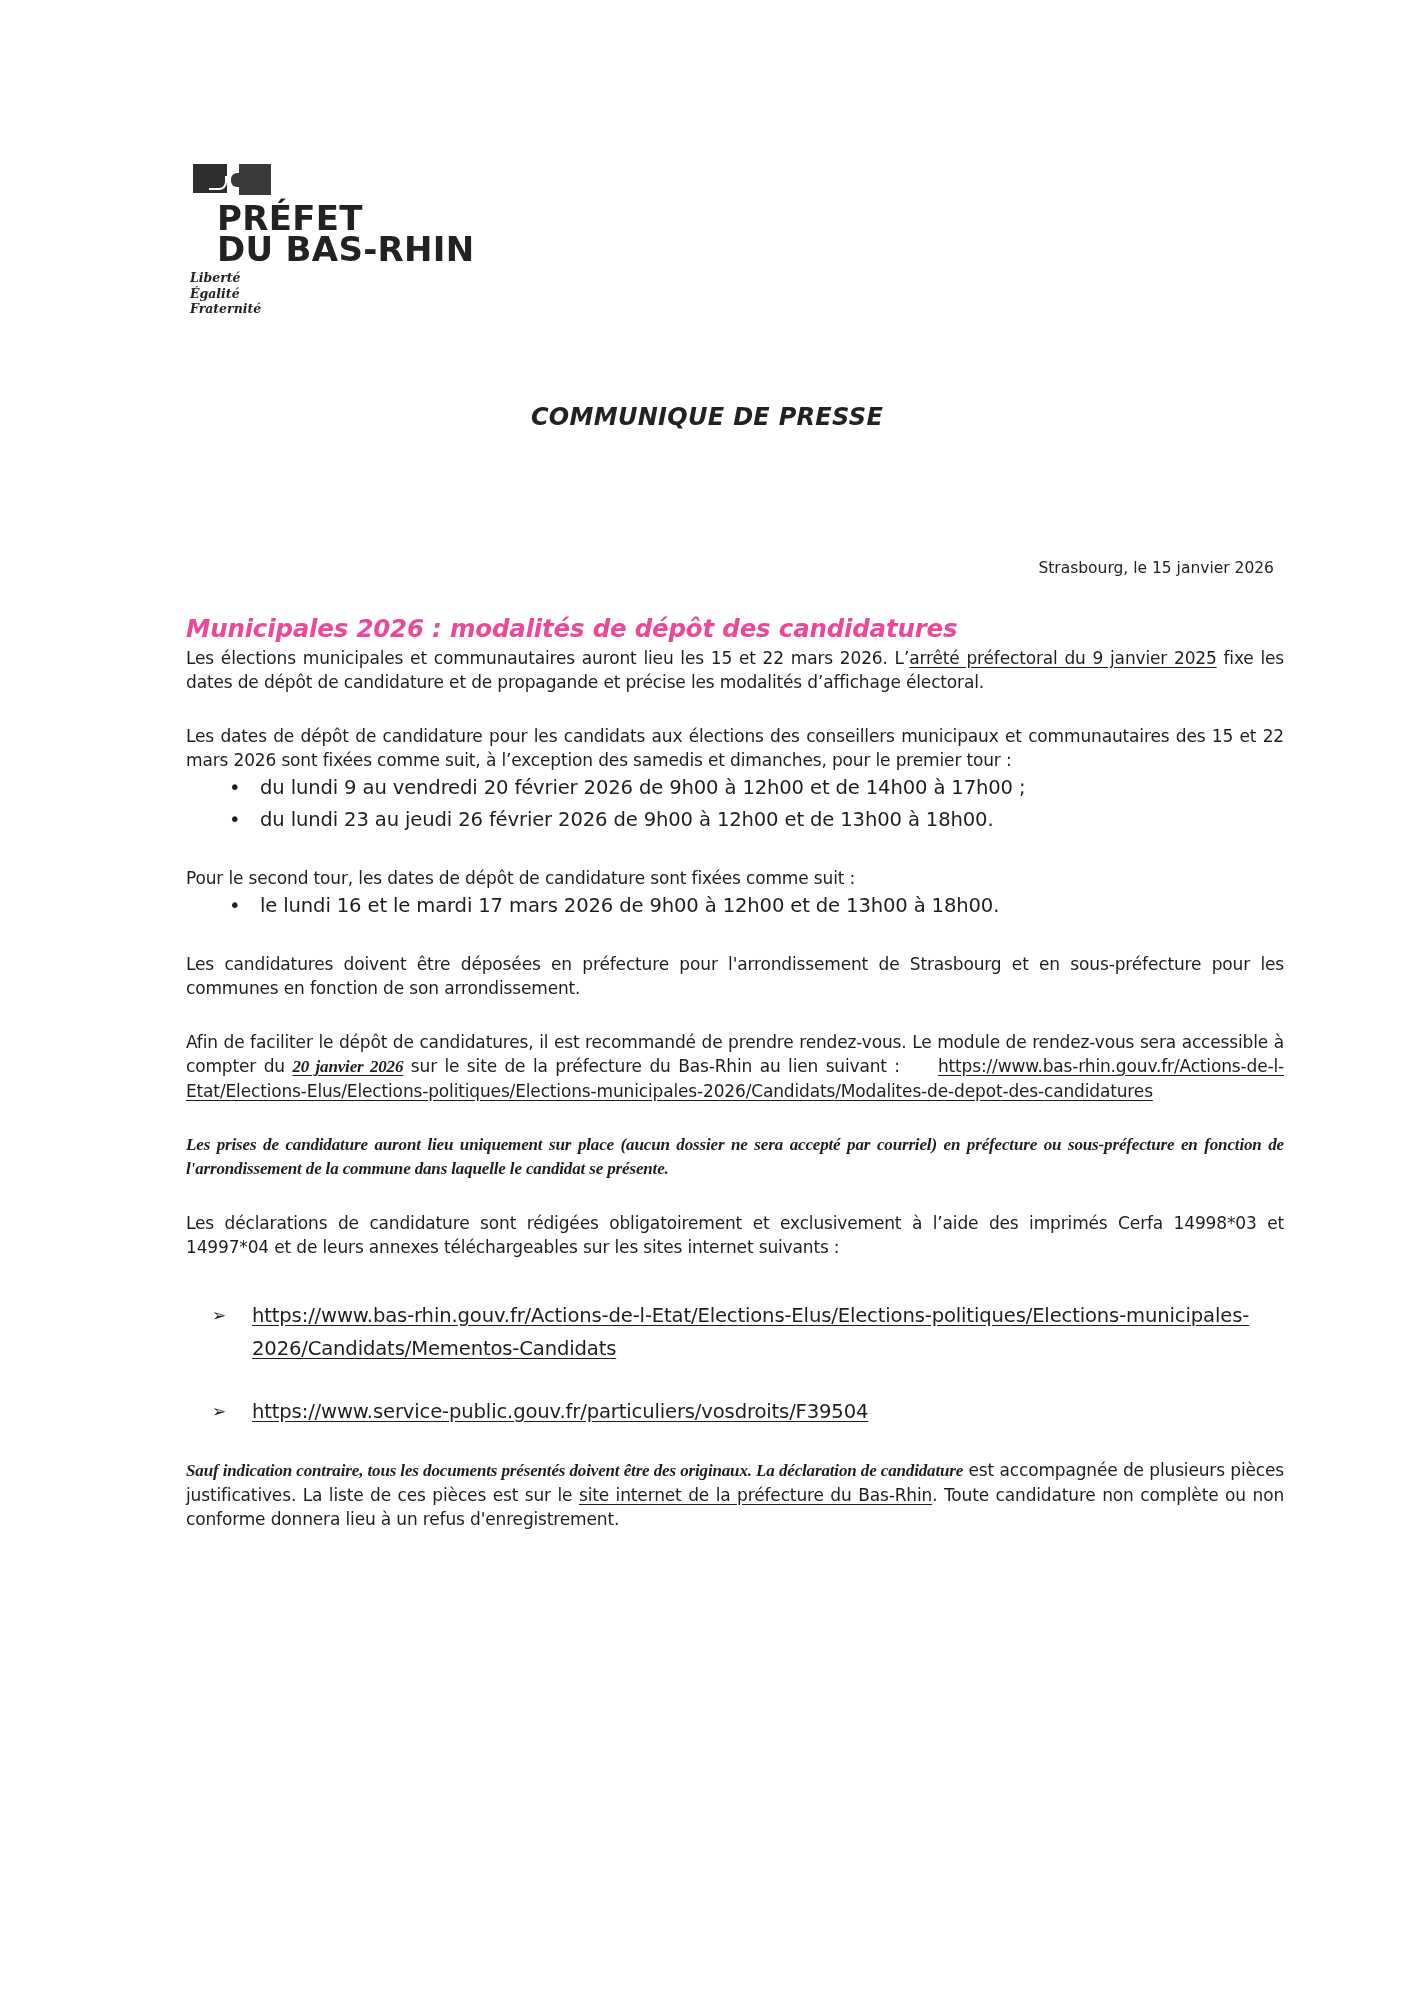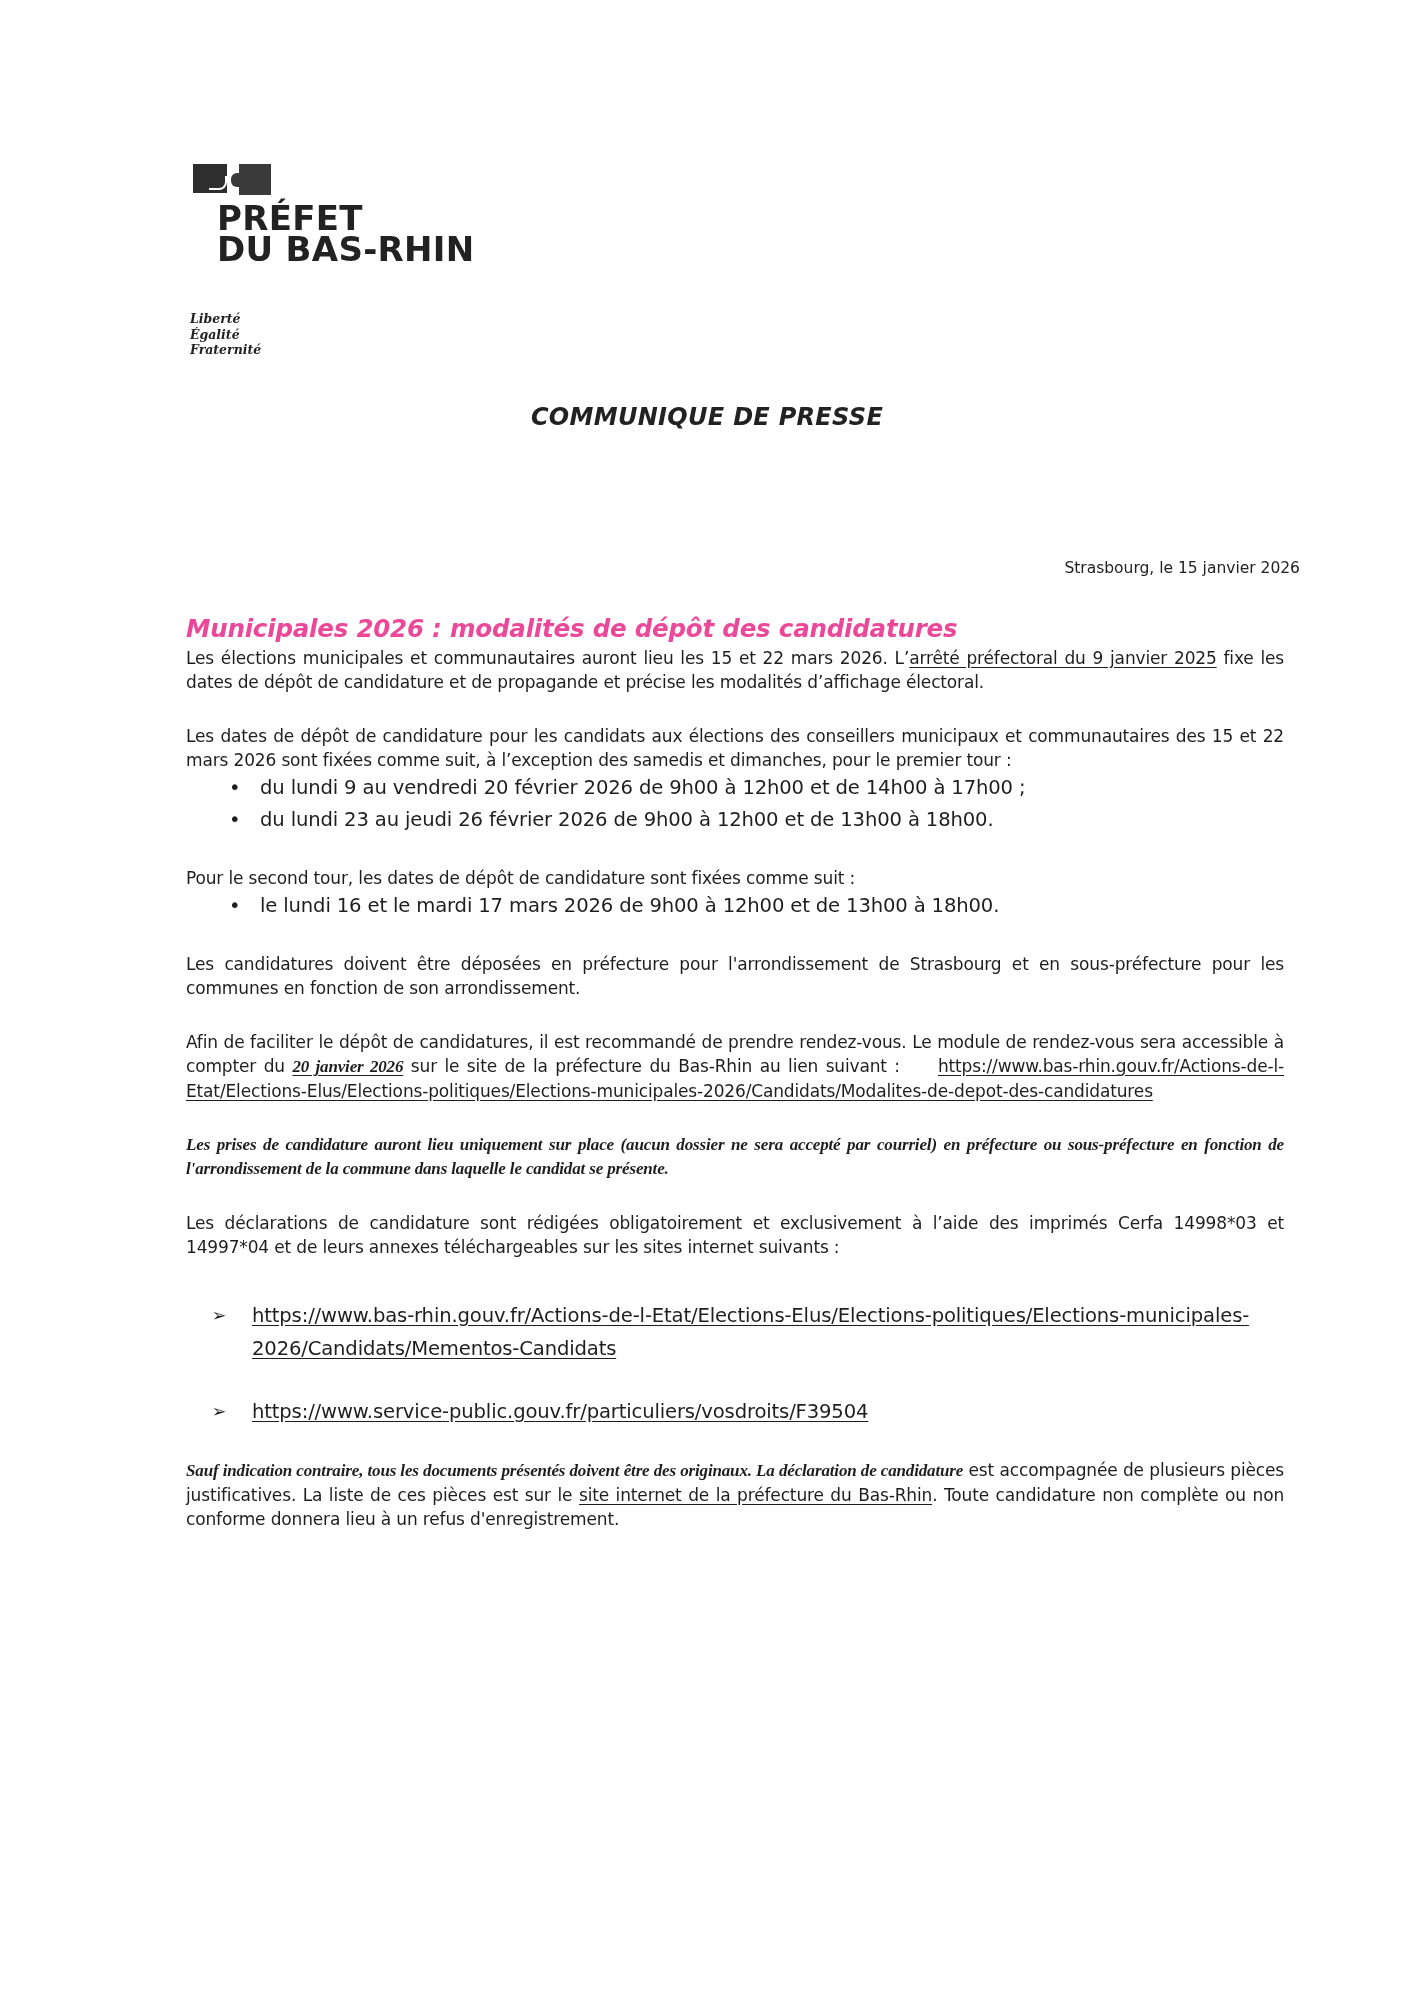--- a/index.html
+++ b/index.html
@@ -9,23 +9,23 @@
     }
     .abs { position: absolute; }
     
     .logo { left: 193px; top: 164px; width: 78px; height: 31px; }
     .logo .left { position: absolute; left: 0; top: 0; width: 34px; height: 29px; background: #2e2e2e; }
     .logo .right { position: absolute; left: 46px; top: 0; width: 32px; height: 31px; background: #3a3a3a; }
     .logo .face { position: absolute; left: 34px; top: 0; width: 12px; height: 31px; background: #fff; }
     .logo .face::before { content: ""; position: absolute; left: 4px; top: 9px; width: 8px; height: 14px; background: #3a3a3a; border-radius: 6px 0 0 6px; }
     .logo .swirl { position: absolute; left: 16px; top: 12px; width: 16px; height: 12px; border: 2px solid #fff; border-left: none; border-top: none; border-radius: 0 0 8px 0; }
     .wordmark { left: 189px; top: 203px; font-family: "DejaVu Sans", sans-serif; font-weight: bold; font-size: 34px; line-height: 31px; color: #222; letter-spacing: 0.3px; margin-left: 28px; }
-    .motto { left: 190px; top: 270px; font-family: "DejaVu Serif", serif; font-style: italic; font-size: 12.5px; line-height: 15.5px; color: #222; font-weight: bold; margin-top: 41px; }
+    .motto { left: 190px; top: 270px; font-family: "DejaVu Serif", serif; font-style: italic; font-size: 12.5px; line-height: 15.5px; color: #222; font-weight: bold; }
     .doc-title { left: 0; width: 1414px; top: 403px; text-align: center; font-family: "DejaVu Sans", sans-serif; font-weight: bold; font-style: italic; font-size: 24px; color: #222; letter-spacing: 0.3px; }
-    .place-date { right: 114px; top: 559px; font-size: 15.5px; color: #222; }
+    .place-date { right: 140px; top: 559px; font-size: 15.5px; color: #222; }
     .content { left: 186px; width: 1098px; top: 612px; }
     .heading { font-family: "DejaVu Sans", sans-serif; font-weight: bold; font-style: italic; font-size: 24.5px; line-height: 34px; color: #ec4899; margin: 0 0 0 0; letter-spacing: -0.2px; }
     p { margin: 0; font-size: 17px; line-height: 24px; text-align: justify; letter-spacing: -0.15px; }
     .gap { height: 30px; }
     .u { text-decoration: underline; text-underline-offset: 3px; }
     .bi { font-weight: bold; font-style: italic; font-family: Liberation Serif, serif; }
     ul.bullets { list-style: none; margin: 0; padding: 0; }
     ul.bullets li { position: relative; padding-left: 74px; font-size: 19.6px; line-height: 32px; letter-spacing: -0.15px; }
     ul.bullets li .dot { position: absolute; left: 43px; top: 0; }
     ul.arrows { list-style: none; margin: 0; padding: 0; }

